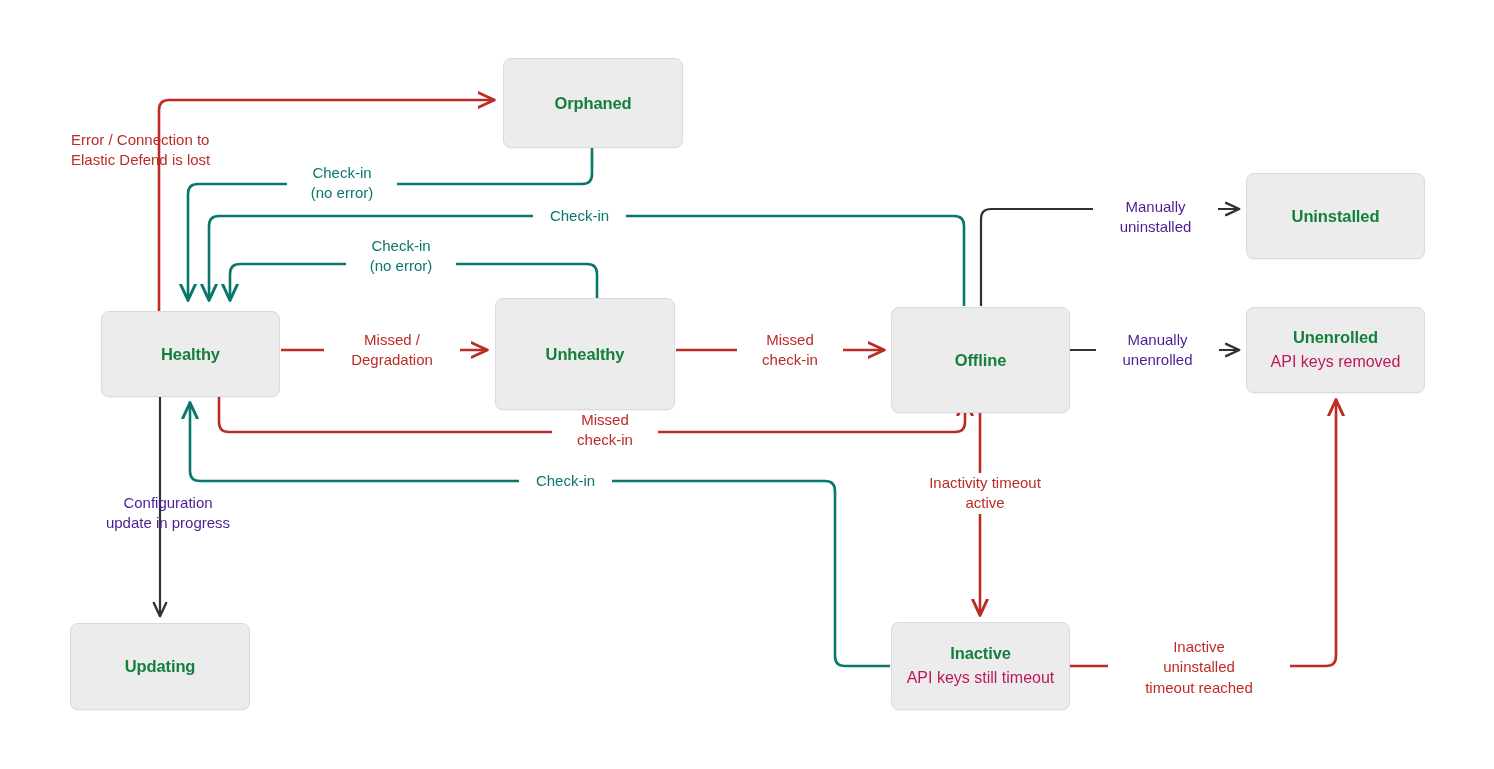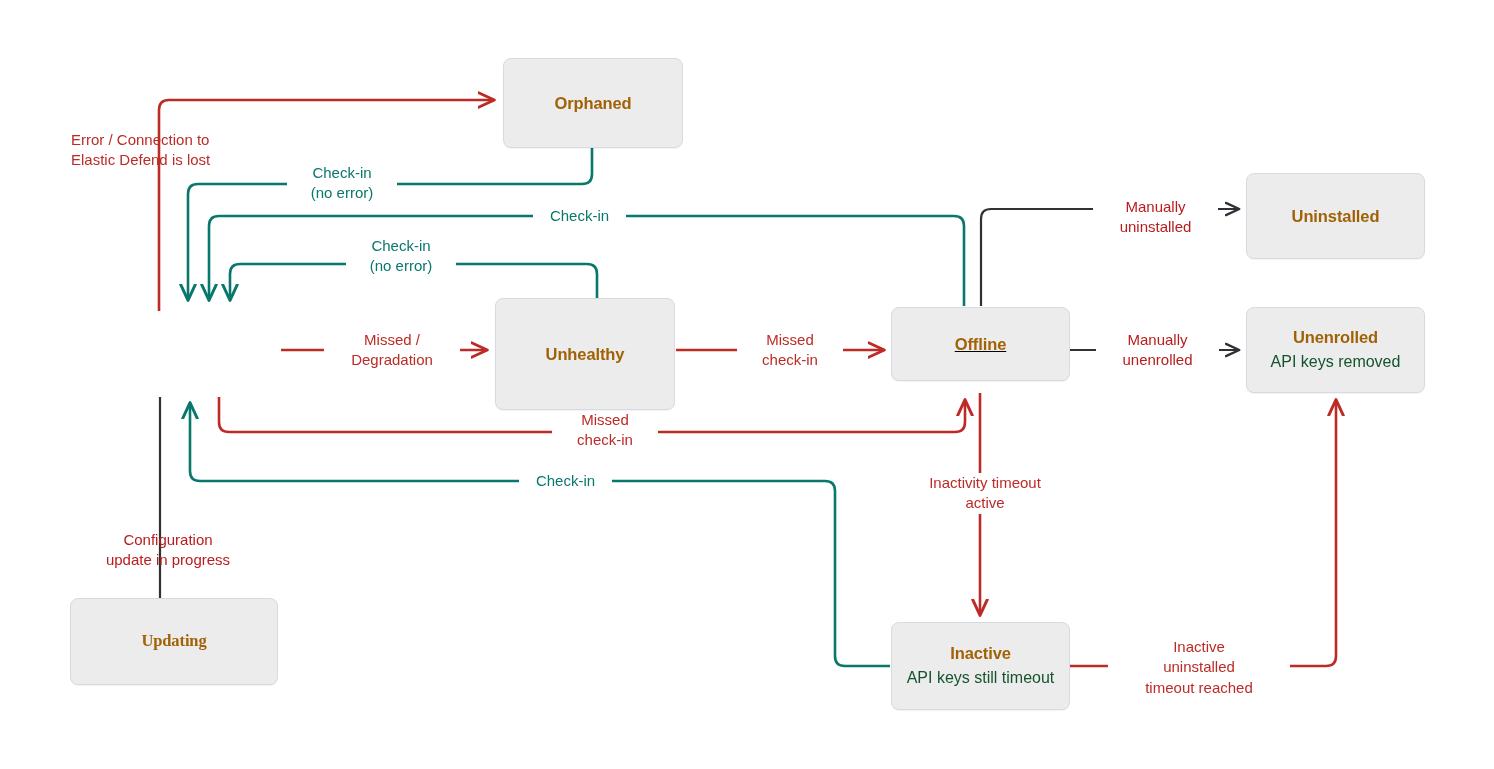--- a/index.html
+++ b/index.html
@@ -34,43 +34,43 @@
     border-radius: 8px;
     display: flex;
     flex-direction: column;
     align-items: center;
     justify-content: center;
     box-shadow: 0 1px 1px rgba(0,0,0,0.05);
   }
   .node-title {
     font-size: 16.5px;
     font-weight: bold;
-    color: #a16207;
+    color: #15803d;
     line-height: 1.25;
     letter-spacing: -0.1px;
   }
   .node-sub {
     font-size: 16px;
     font-weight: normal;
-    color: #14532d;
+    color: #be185d;
     line-height: 1.3;
     margin-top: 4px;
   }
   .edge-label {
     position: absolute;
     font-size: 15px;
     line-height: 1.35;
     text-align: center;
     white-space: pre;
     background: #ffffff;
     padding: 0 5px;
   }
   .lbl-red { color: #bc2b26; }
   .lbl-teal { color: #08776c; }
-  .lbl-dark { color: #b91c1c; }
+  .lbl-dark { color: #4c1d95; }
   .lbl-left { text-align: left; background: transparent; }
 </style>
 </head>
 <body>
 
 <div id="canvas">
 
   <svg class="layer" viewBox="0 0 1494 769">
     <defs>
       <marker id="ar-red" viewBox="0 0 10 10" refX="9" refY="5" markerWidth="7" markerHeight="7" orient="auto-start-reverse">
@@ -127,49 +127,52 @@
   <div class="edge-label lbl-red" style="left:737px; top:330px; width:96px;"><span>Missed</span><br><span>check-in</span></div>
 
   <div class="edge-label lbl-red" style="left:552px; top:410px; width:96px;"><span>Missed</span><br><span>check-in</span></div>
 
   <div class="edge-label lbl-teal" style="left:519px; top:471px; width:83px;"><span>Check-in</span></div>
 
   <div class="edge-label lbl-dark" style="left:1093px; top:197px; width:115px;"><span>Manually</span><br><span>uninstalled</span></div>
 
   <div class="edge-label lbl-dark" style="left:1096px; top:330px; width:113px;"><span>Manually</span><br><span>unenrolled</span></div>
 
-  <div class="edge-label lbl-dark lbl-left" style="left:73px; top:493px; width:180px; text-align:center;margin-top:37px;"><span>Configuration</span><br><span>update in progress</span></div>
+  <div class="edge-label lbl-dark lbl-left" style="left:73px; top:493px; width:180px; text-align:center;"><span>Configuration</span><br><span>update in progress</span></div>
 
   <div class="edge-label lbl-red" style="left:896px; top:473px; width:168px;"><span>Inactivity timeout</span><br><span>active</span></div>
 
   <div class="edge-label lbl-red" style="left:1108px; top:637px; width:172px;"><span>Inactive</span><br><span>uninstalled</span><br><span>timeout reached</span></div>
 
   <div class="node" style="left:503px; top:58px; width:180px; height:90px;">
     <div class="node-title">Orphaned</div>
   </div>
 
+  <div class="node" style="left:101px; top:311px; width:179px; height:86px;">
+    <div class="node-title">Healthy</div>
+  </div>
 
   <div class="node" style="left:495px; top:298px; width:180px; height:112px;">
     <div class="node-title">Unhealthy</div>
   </div>
 
-  <div class="node" style="left:891px; top:307px; width:179px; height:74px;text-decoration:underline;">
+  <div class="node" style="left:891px; top:307px; width:179px; height:106px;">
     <div class="node-title">Offline</div>
   </div>
 
   <div class="node" style="left:1246px; top:173px; width:179px; height:86px;">
     <div class="node-title">Uninstalled</div>
   </div>
 
   <div class="node" style="left:1246px; top:307px; width:179px; height:86px;">
     <div class="node-title">Unenrolled</div>
     <div class="node-sub">API keys removed</div>
   </div>
 
-  <div class="node" style="left:70px; top:598px; width:208px; height:87px;font-family:Liberation Serif, serif;">
+  <div class="node" style="left:70px; top:623px; width:180px; height:87px;">
     <div class="node-title">Updating</div>
   </div>
 
   <div class="node" style="left:891px; top:622px; width:179px; height:88px;">
     <div class="node-title">Inactive</div>
     <div class="node-sub">API keys still timeout</div>
   </div>
 
 </div>
 

